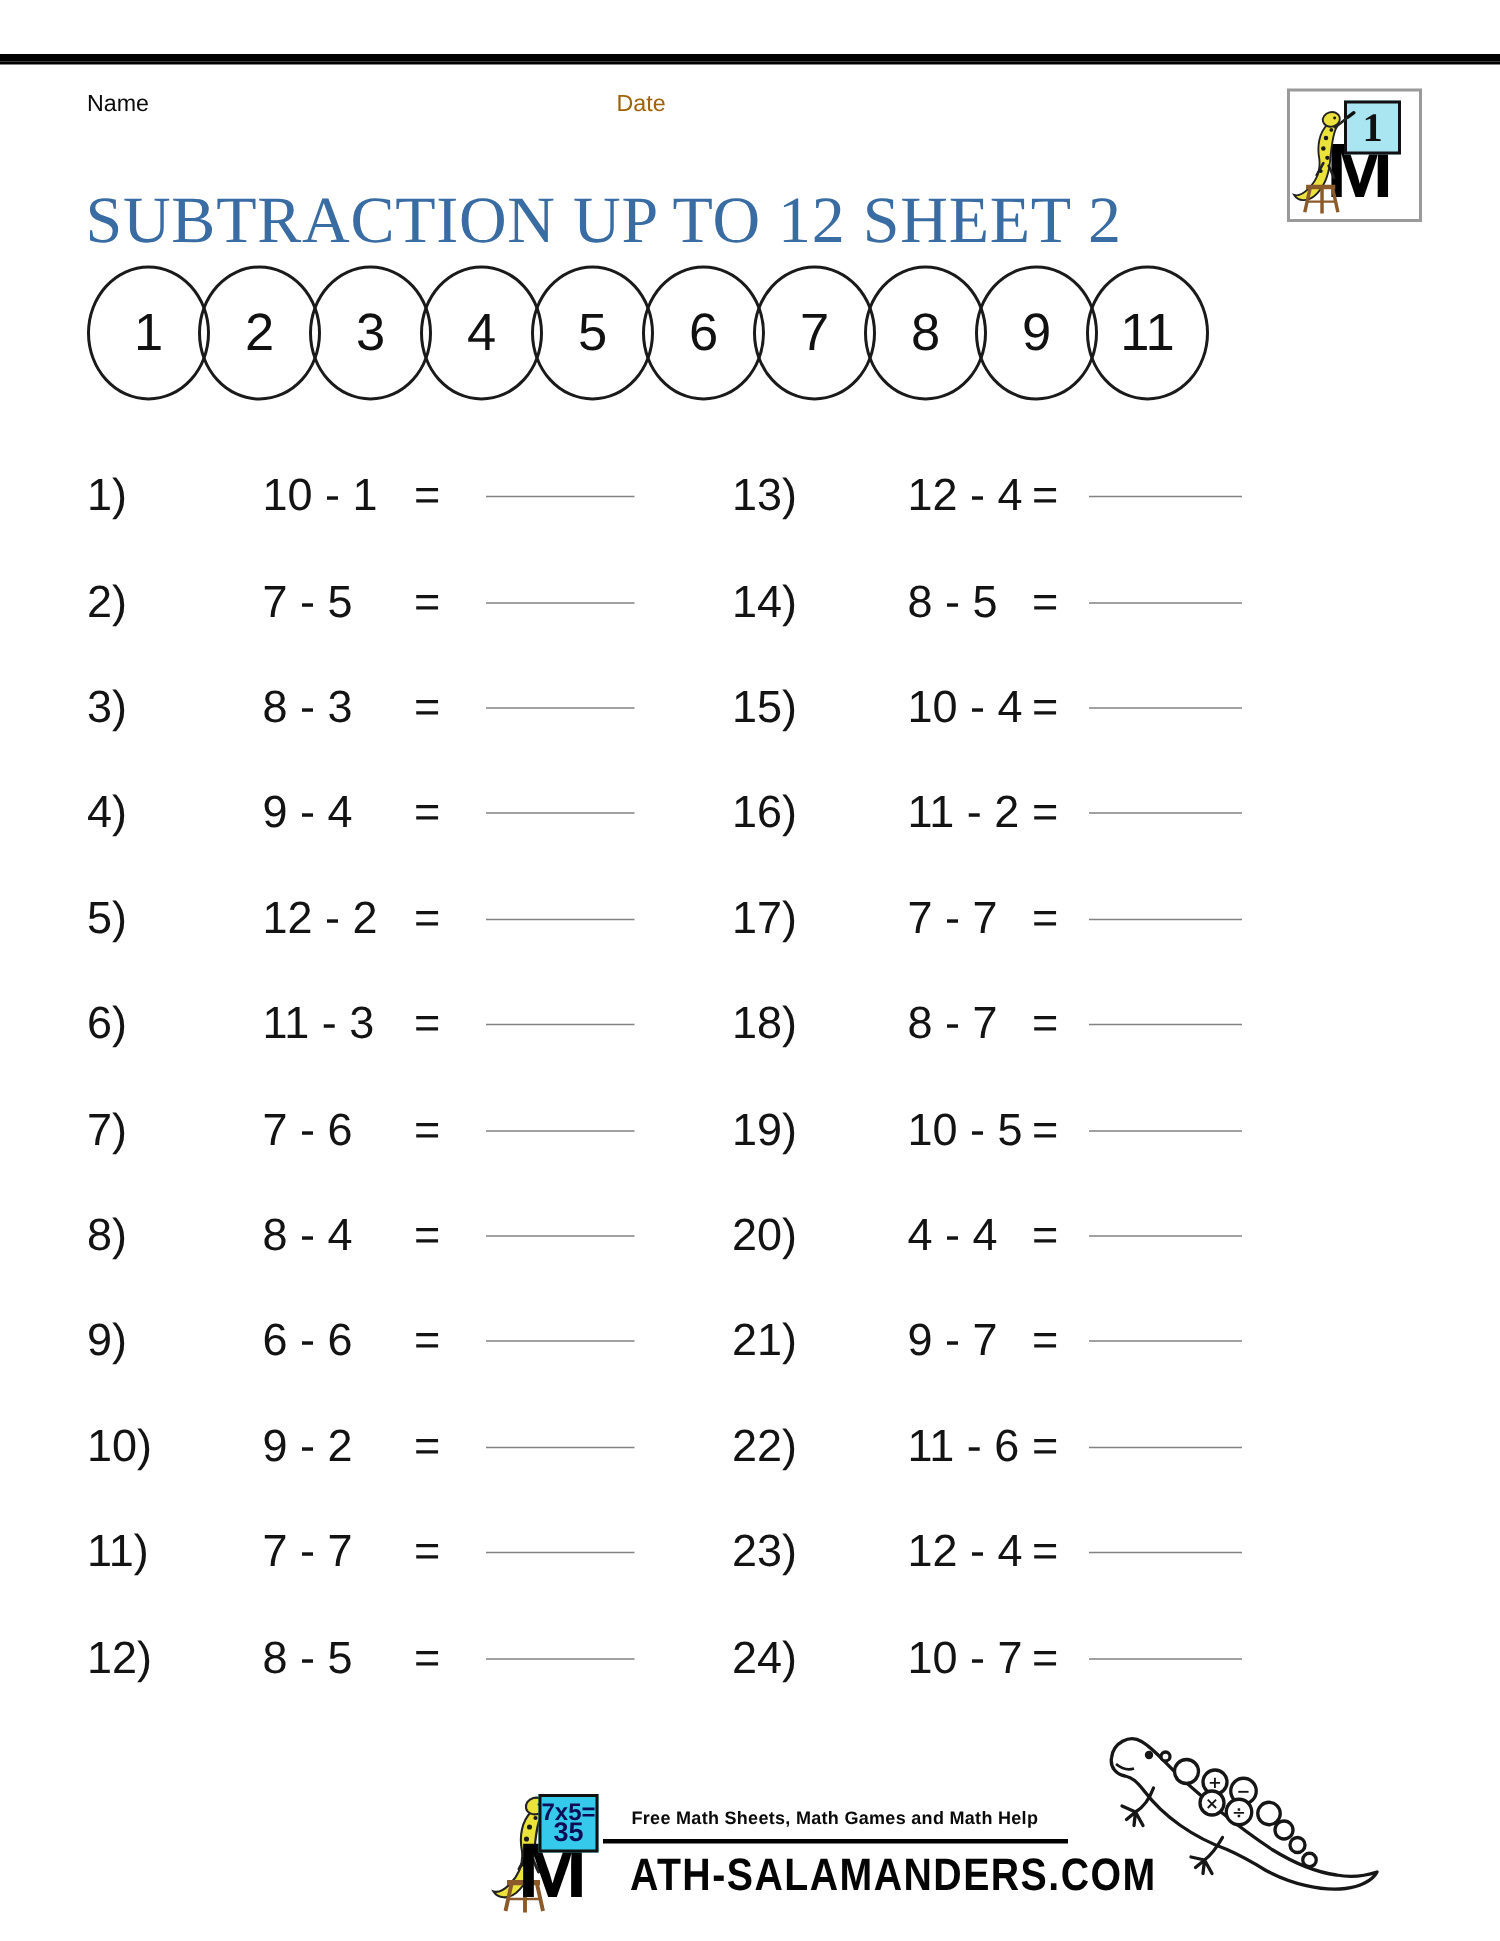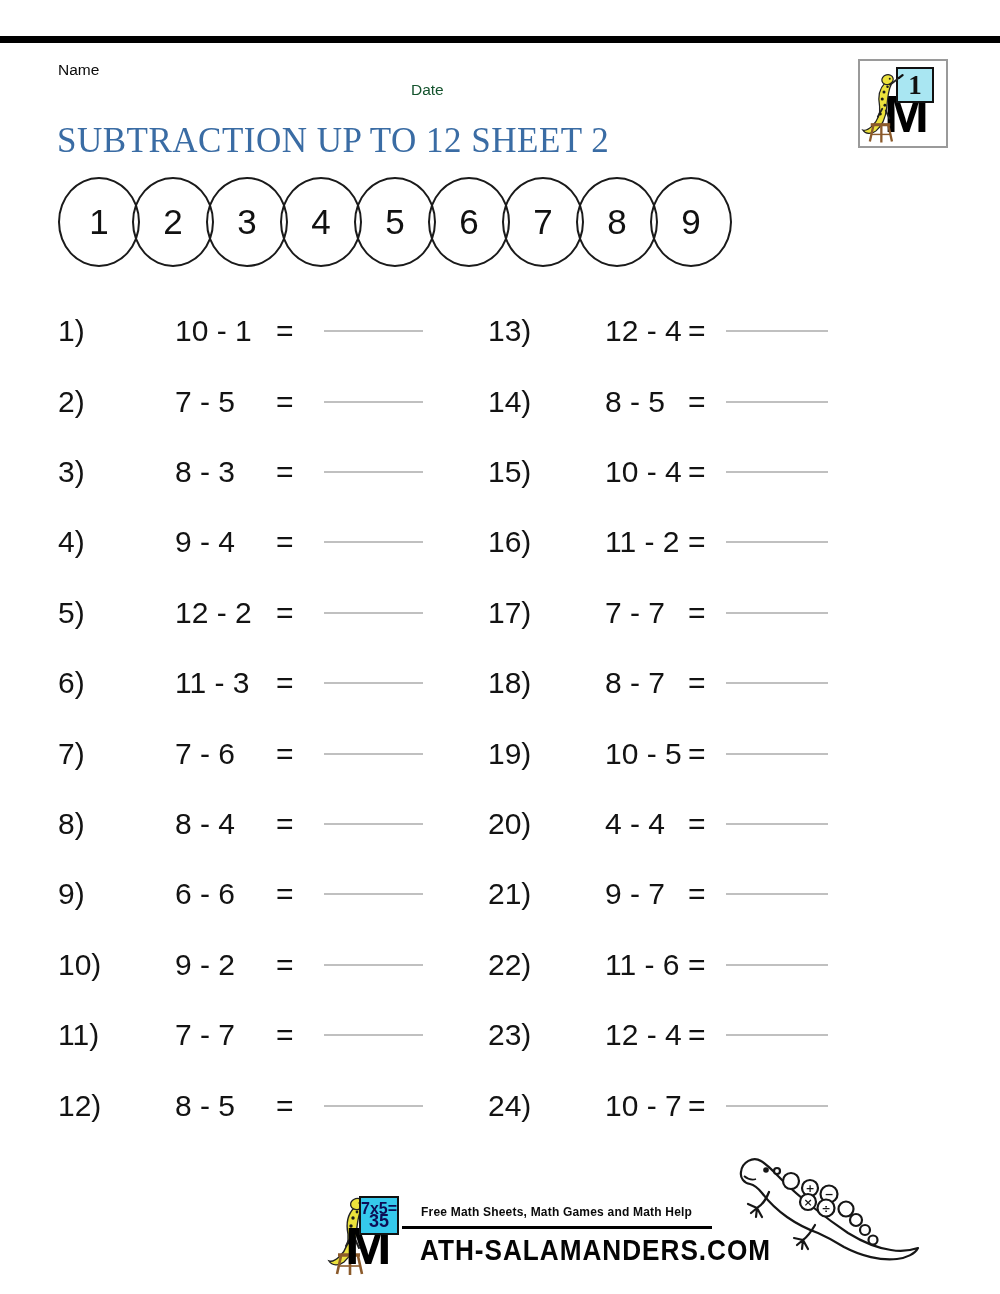--- a/index.html
+++ b/index.html
@@ -5,38 +5,38 @@
   * { margin:0; padding:0; box-sizing:border-box; }
   html,body { background:#ffffff; }
   body { font-family:"Liberation Sans", sans-serif; color:#161616; }
   .page { position:relative; width:1000px; height:1294px; background:#fff; overflow:hidden; }
 
   
   .topbar { position:absolute; left:0; top:36px; width:1000px; height:2px;
             background:#fff; border-top:5px solid #000; border-bottom:2px solid #000; }
 
   .name-label { position:absolute; left:58px; top:61px; font-size:15.5px; color:#0a0a0a; }
-  .date-label { position:absolute; left:411px; top:61px; font-size:15.5px; color:#14532d;margin-top:20px; }
+  .date-label { position:absolute; left:411px; top:61px; font-size:15.5px; color:#a16207; }
 
   
   .badge { position:absolute; left:858px; top:59px; width:90px; height:89px;
            border:2px solid #9a9a9a; background:#fff; }
   .badge-board { position:absolute; left:36px; top:6px; width:38px; height:36px;
                  background:#a9e6f2; border:2px solid #111; z-index:3;
                  font-family:"Liberation Serif", serif; font-weight:bold; font-size:27px;
                  text-align:center; line-height:32px; color:#111; }
   .badge-m { position:absolute; left:24px; top:26px; z-index:2;
              font-weight:800; font-size:54px; line-height:54px; color:#000;
              transform:scaleY(0.95); }
   .badge svg { position:absolute; left:1px; top:6px; z-index:4; }
 
   
   .title { position:absolute; left:57px; top:121px;
            font-family:"Liberation Serif", serif; font-weight:400;
-           font-size:35px; letter-spacing:0.5px; color:#3a6ca4; white-space:nowrap; }
+           font-size:44px; letter-spacing:0.5px; color:#3a6ca4; white-space:nowrap; }
 
   
   .circles { position:absolute; left:58px; top:177px; display:flex; }
   .circle { width:82px; height:90px; border:2.5px solid #1a1a1a; border-radius:50%;
             background:transparent; display:flex; align-items:center; justify-content:center;
             font-size:35px; color:#111; margin-left:-8px; flex:none; }
   .circle:first-child { margin-left:0; }
 
   
   .colL, .colR { position:absolute; top:296px; width:430px; }
@@ -130,20 +130,23 @@
       </div>
     <div class="circle">
         <span>7</span>
       </div>
     <div class="circle">
         <span>8</span>
       </div>
     <div class="circle">
         <span>9</span>
       </div>
+    <div class="circle">
+        <span>11</span>
+      </div>
   </div>
 
   <div class="colL">
     <div class="prow">
         <span class="pnum">1)</span>
         <span class="pexpr">10 - 1</span>
         <span class="peq">=</span>
         <span class="ansline"></span>
       </div>
     <div class="prow">

